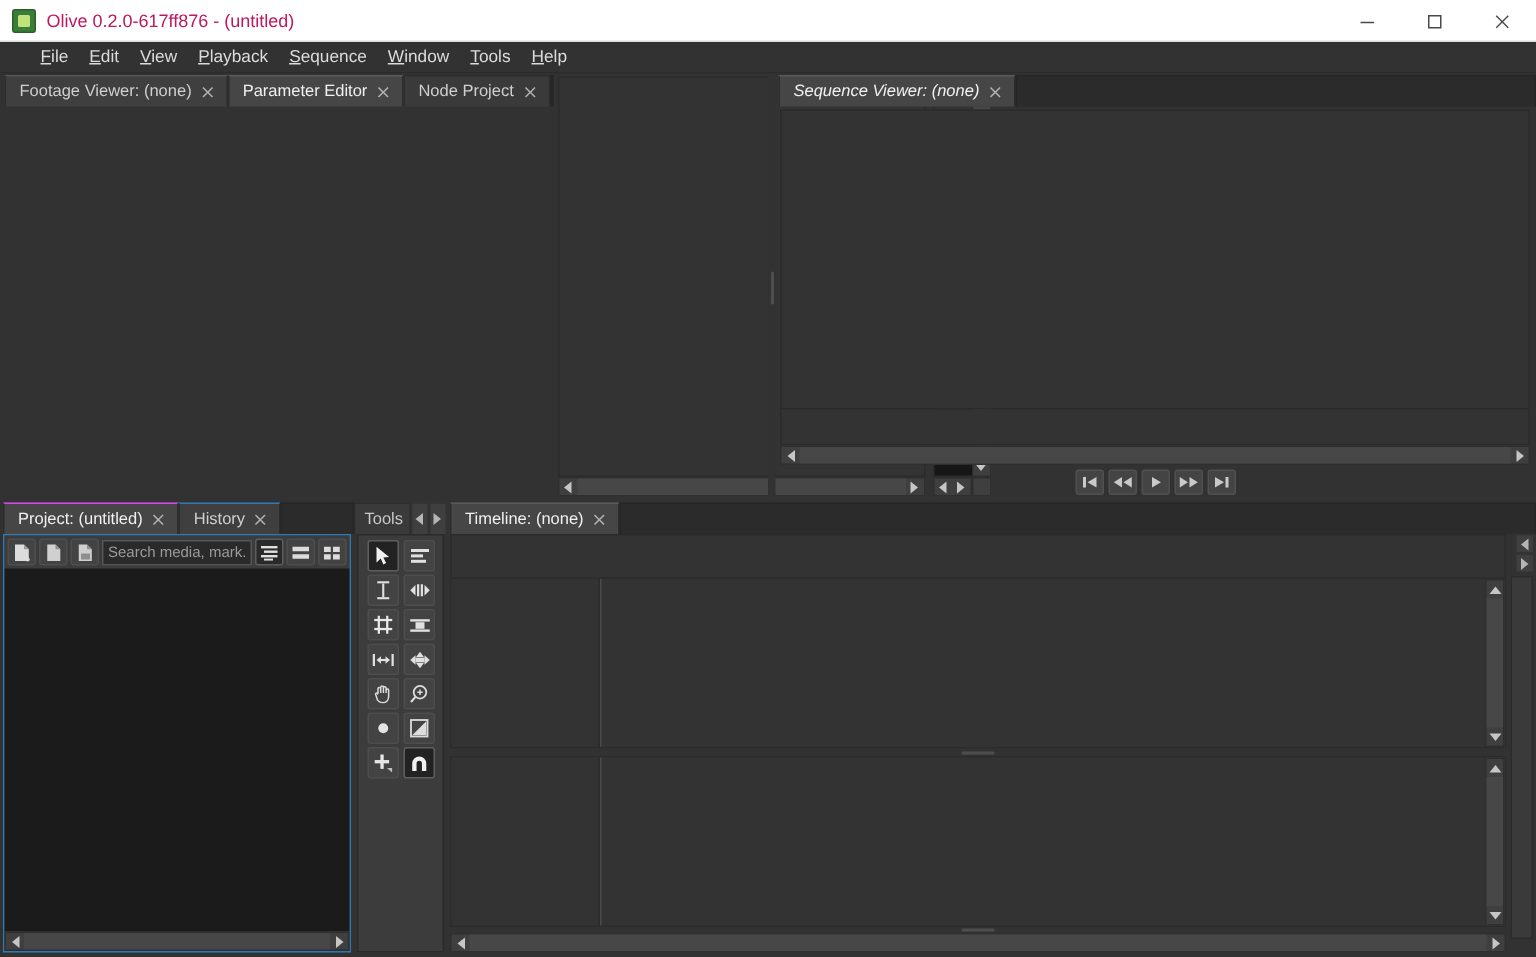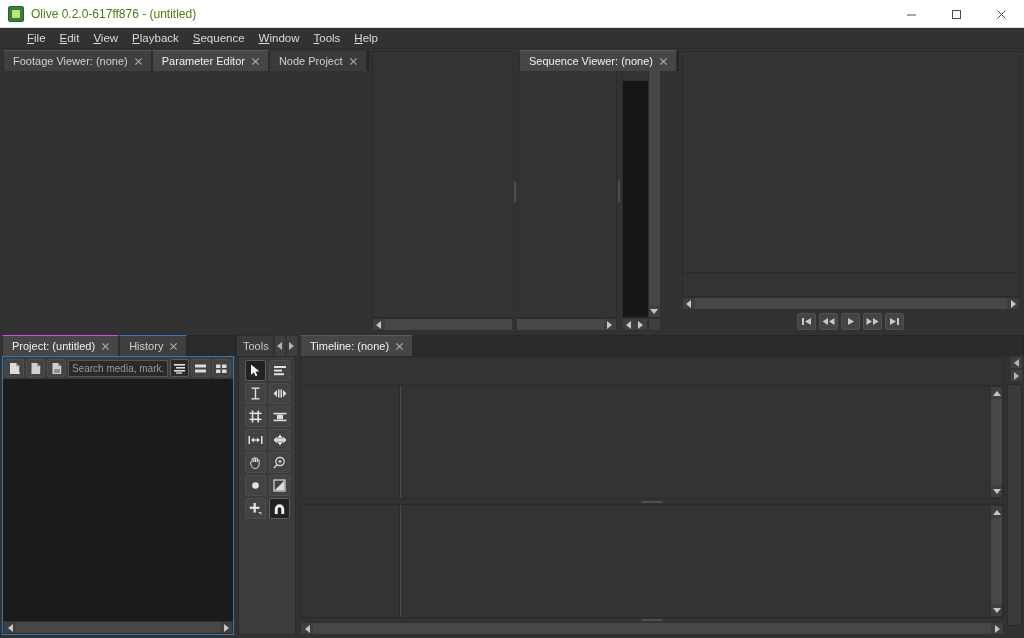--- a/index.html
+++ b/index.html
@@ -26,21 +26,21 @@
     border: 1px solid #2c5f2c;
     border-radius: 2px;
     position: relative; flex: none;
   }
   #app-icon::after {
     content: ""; position: absolute;
     left: 3px; top: 3px; width: 8px; height: 8px;
     background: #bfe37a; border-radius: 1px;
   }
   #title-text {
-    color: #4d7c0f; font-size: 12px;
+    color: #be185d; font-size: 12px;
     font-family: "Liberation Sans", sans-serif;
     white-space: nowrap;
   }
   #win-controls { position: absolute; right: 0; top: 0; height: 28px; display: flex; }
   .win-btn {
     width: 45px; height: 28px;
     display: flex; align-items: center; justify-content: center;
     color: #4a4a4a; font-size: 12px;
   }
   .win-btn svg { display: block; }
@@ -131,21 +131,21 @@
 
   
   .grip-v { width: 5px; background: #323232; display:flex; align-items:center; justify-content:center; }
   .grip-v i { display:block; width:2px; height:22px; background:#4e4e4e; border-radius:1px; }
   .grip-h { height: 5px; background: #323232; display:flex; align-items:center; justify-content:center; }
   .grip-h i { display:block; height:2px; width:22px; background:#4e4e4e; border-radius:1px; }
 
   
   #top-area { position: absolute; left:0; top:0; width: 1024px; height: 285px; display: flex; }
   #left-viewer-dock { width: 512px; height: 285px; display: flex; }
-  #right-viewer-dock { flex: 1; height: 285px; display: flex; flex-direction: row; }
+  #right-viewer-dock { flex: 1; height: 285px; display: flex; flex-direction: column; font-style: italic; }
 
   #left-viewer-split { flex:1; display: flex; padding: 2px 3px 3px 3px; }
   #footage-pane { width: 245px; display: flex; flex-direction: column; }
   #param-pane { flex: 1; display: flex; flex-direction: column; }
 
   #seq-pane { flex:1; display: flex; flex-direction: column; padding: 2px 4px 2px 3px; }
 
   .playbar {
     display: flex; align-items: center; justify-content: center;
     gap: 3px; height: 22px;

